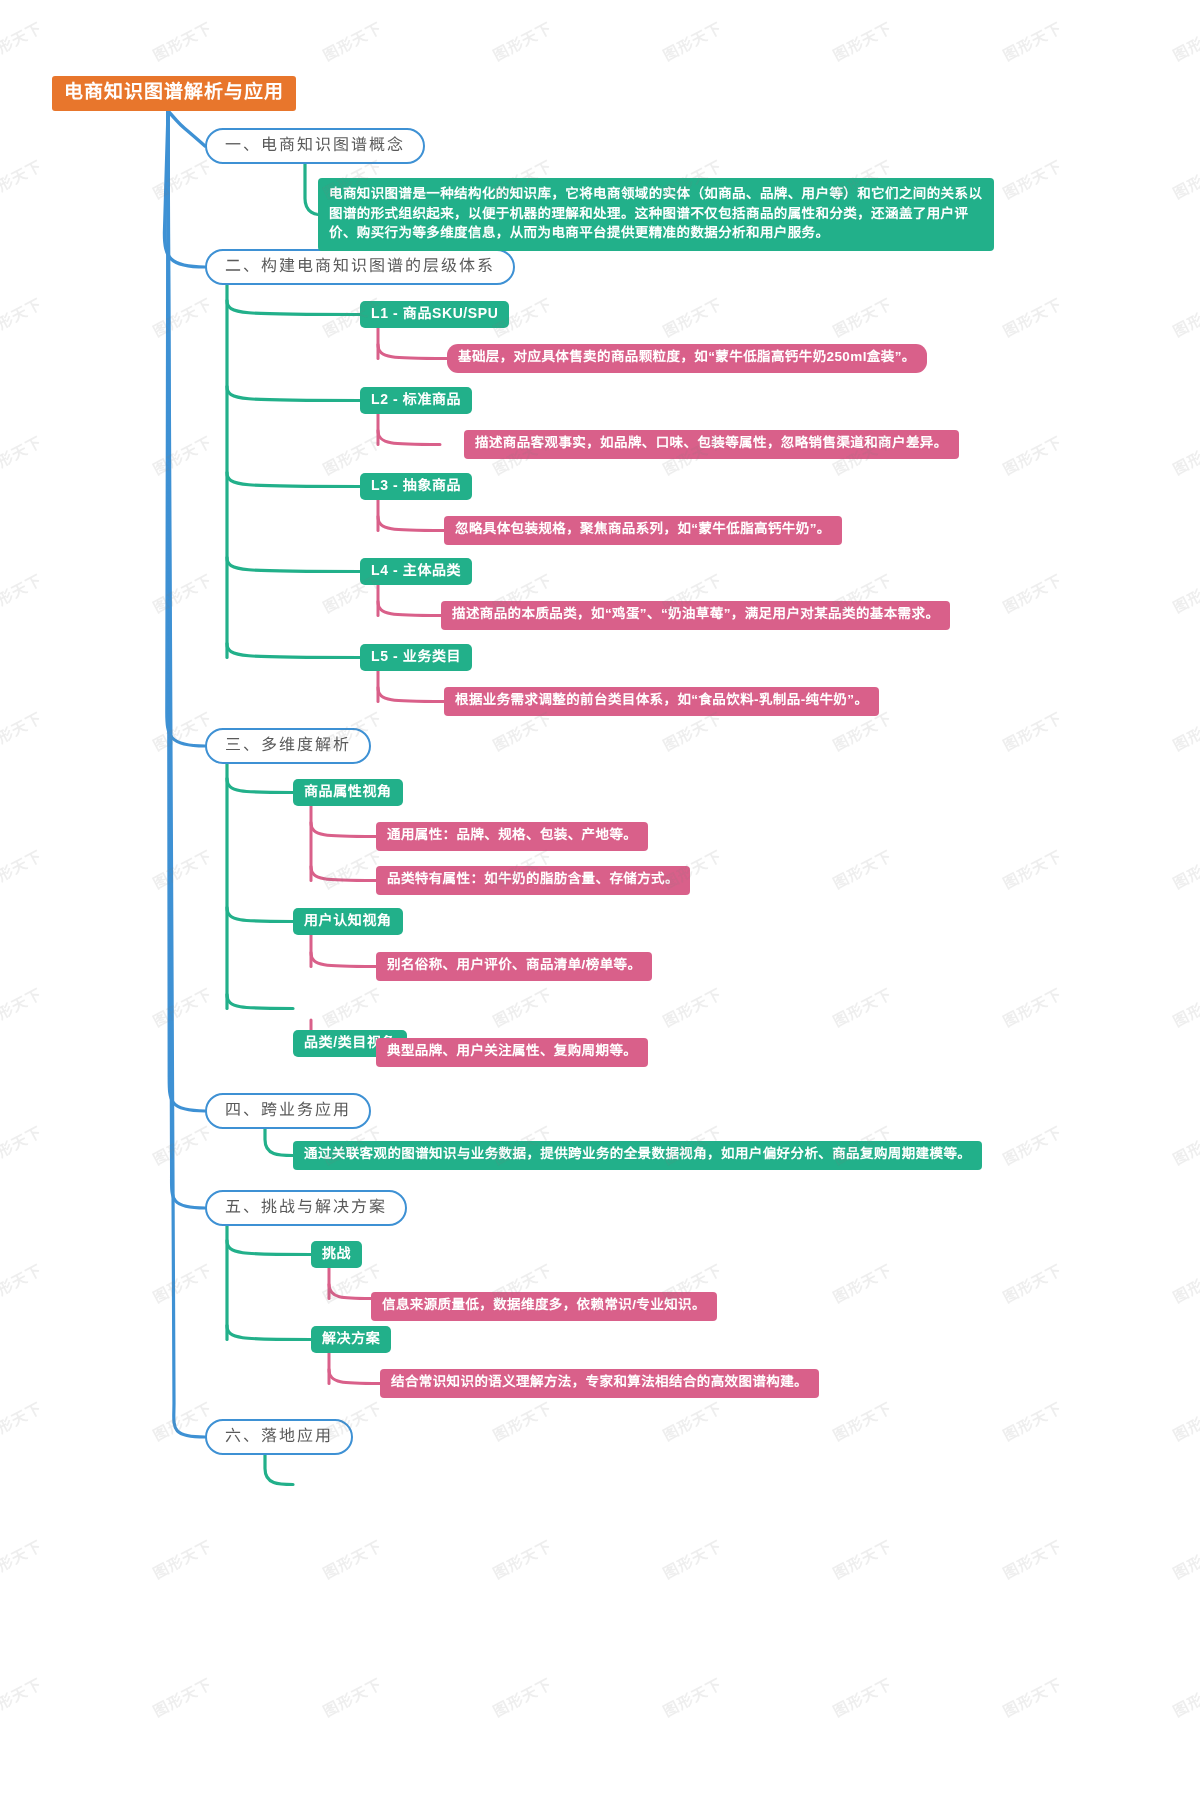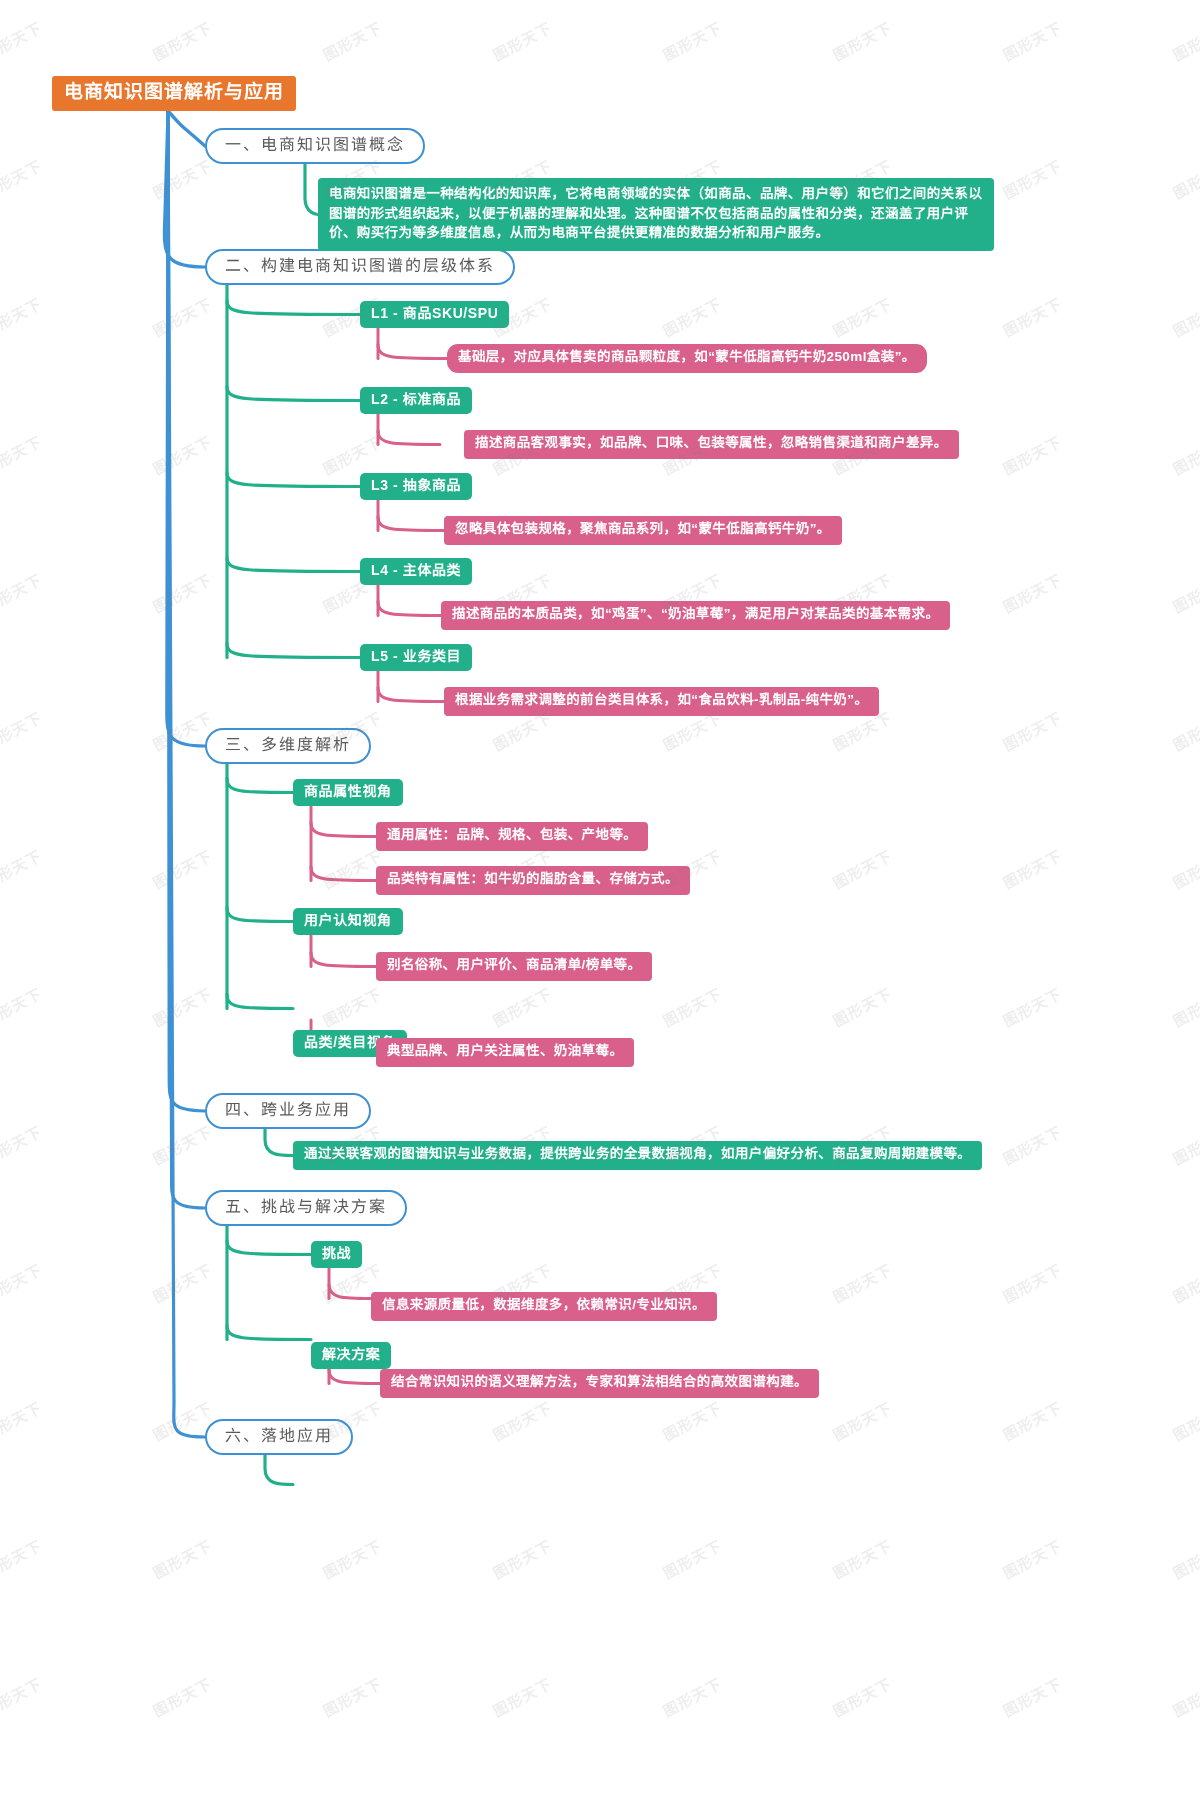--- a/index.html
+++ b/index.html
@@ -310,28 +310,28 @@
   <div class="node node-l1" style="left:205px; top:728px;">三、多维度解析</div>
 
   <div class="node node-l2" style="left:293px; top:779px;">商品属性视角</div>
   <div class="node node-leaf" style="left:376px; top:822px;">通用属性：品牌、规格、包装、产地等。</div>
   <div class="node node-leaf" style="left:376px; top:866px;">品类特有属性：如牛奶的脂肪含量、存储方式。</div>
 
   <div class="node node-l2" style="left:293px; top:908px;">用户认知视角</div>
   <div class="node node-leaf" style="left:376px; top:952px;">别名俗称、用户评价、商品清单/榜单等。</div>
 
   <div class="node node-l2" style="left:293px; top:995px;margin-top:35px;">品类/类目视角</div>
-  <div class="node node-leaf" style="left:376px; top:1038px;">典型品牌、用户关注属性、奶油草莓。</div>
+  <div class="node node-leaf" style="left:376px; top:1038px;">典型品牌、用户关注属性、复购周期等。</div>
 
   <div class="node node-l1" style="left:205px; top:1093px;">四、跨业务应用</div>
   <div class="node node-leaf-green" style="left:293px; top:1141px;">通过关联客观的图谱知识与业务数据，提供跨业务的全景数据视角，如用户偏好分析、商品复购周期建模等。</div>
 
   <div class="node node-l1" style="left:205px; top:1190px;">五、挑战与解决方案</div>
 
   <div class="node node-l2" style="left:311px; top:1241px;">挑战</div>
   <div class="node node-leaf" style="left:371px; top:1284px;margin-top:8px;">信息来源质量低，数据维度多，依赖常识/专业知识。</div>
 
-  <div class="node node-l2" style="left:311px; top:1326px;margin-top:16px;">解决方案</div>
+  <div class="node node-l2" style="left:311px; top:1326px;">解决方案</div>
   <div class="node node-leaf" style="left:380px; top:1369px;">结合常识知识的语义理解方法，专家和算法相结合的高效图谱构建。</div>
 
   <div class="node node-l1" style="left:205px; top:1419px;">六、落地应用</div>
 
 </div>
 
 </body></html>

